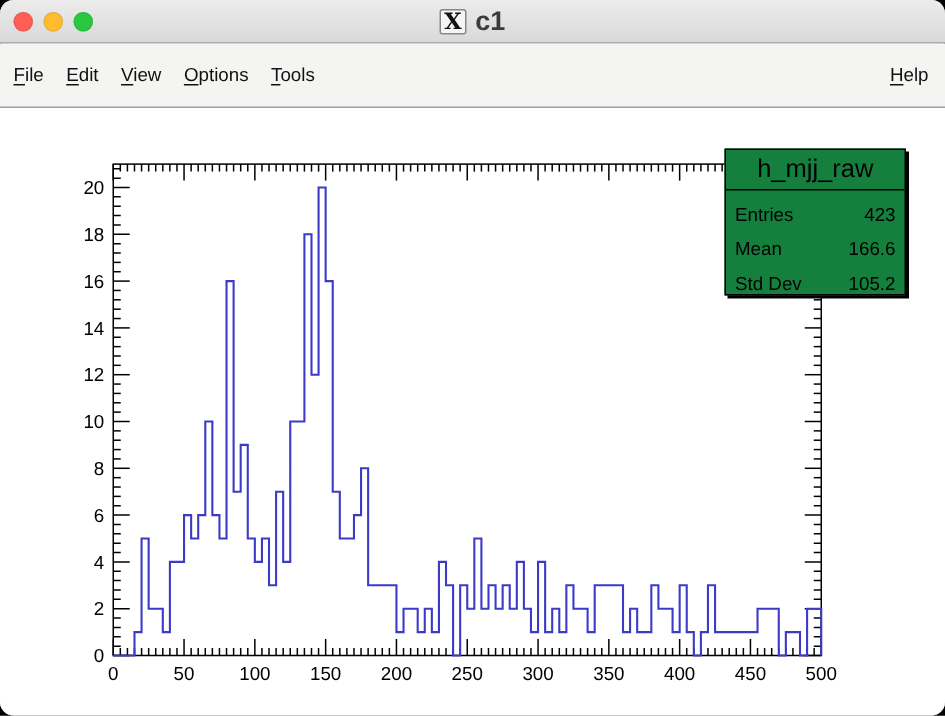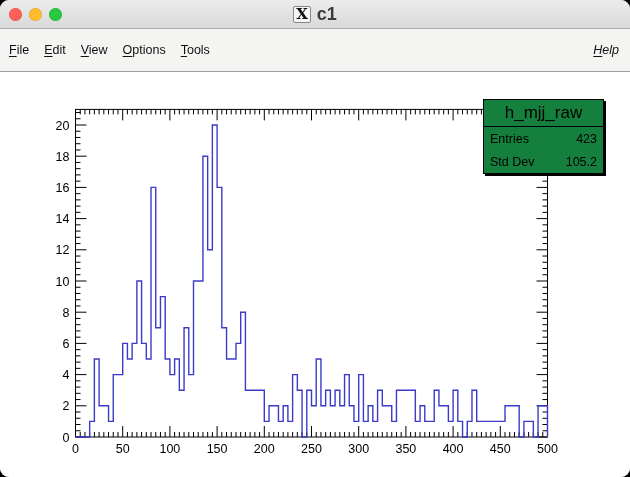--- a/index.html
+++ b/index.html
@@ -9,28 +9,28 @@
   #titlebar{position:relative;height:28px;background:linear-gradient(#ececec,#d9d9d9);border-bottom:1px solid #ababab;}
   .lights{position:absolute;left:9px;top:7.5px;display:flex;gap:7px;}
   .light{width:13px;height:13px;border-radius:50%;box-shadow:0 0 1px rgba(0,0,0,.35) inset;}
   #titlecenter{position:absolute;left:0;right:0;top:0;height:28px;display:flex;align-items:center;justify-content:center;gap:6px;}
   #win-icon{font-family:"DejaVu Serif",serif;font-weight:bold;font-size:15px;color:#111;line-height:1;background:#f5f5f5;border:1px solid #888;padding:0 2px;border-radius:2px;}
   #win-title{font-size:18px;font-weight:bold;color:#3c3c3c;}
   
   #menubar{height:20px;background:#f4f4f2;border-bottom:1px solid #9e9e9e;display:flex;align-items:center;padding:11px 9px;font-size:12.5px;color:#111;}
   .menu-item{margin-right:15px;cursor:default;}
   .menu-item u{text-decoration:underline;text-underline-offset:2px;}
-  #menu-help{margin-left:auto;margin-right:2px;font-style:italic;}
+  #menu-help{margin-left:auto;margin-right:2px;}
   
   #canvas-area{position:relative;width:630px;height:428px;background:#ffffff;}
   #plot-svg{position:absolute;left:0;top:0;}
   
   #stats-box{position:absolute;left:483px;top:27px;width:119px;background:#15803d;border:1px solid #000;box-shadow:2px 2px 0 #000;}
   #stats-title{height:26px;line-height:26px;text-align:center;font-size:17px;color:#000;border-bottom:1px solid #000;white-space:nowrap;}
-  .stats-row{display:flex;justify-content:space-between;align-items:center;height:23px;padding:0 6px;font-size:12.5px;color:#000;}
+  .stats-row{display:flex;justify-content:space-between;align-items:flex-end;height:23px;padding:0 6px;font-size:12.5px;color:#000;}
   
   #resize-grip{position:absolute;right:3px;bottom:3px;width:12px;height:12px;}
 </style>
 </head>
 <body>
 
 <div id="window">
 
   <div id="titlebar">
     <div class="lights">
@@ -393,20 +393,24 @@
       </svg>
 
     <div id="stats-box">
       <div id="stats-title">h_mjj_raw</div>
 
     <div class="stats-row">
           <span>Entries</span>
           <span>423</span>
         </div>
         <div class="stats-row">
+          <span>Mean</span>
+          <span>166.6</span>
+        </div>
+        <div class="stats-row">
           <span>Std Dev</span>
           <span>105.2</span>
         </div>
       </div>
 
     <svg id="resize-grip" viewBox="0 0 12 12">
       <line x1="2" y1="12" x2="12" y2="2" stroke="#9a9a9a" stroke-width="1.3"></line>
       <line x1="6" y1="12" x2="12" y2="6" stroke="#9a9a9a" stroke-width="1.3"></line>
       <line x1="10" y1="12" x2="12" y2="10" stroke="#9a9a9a" stroke-width="1.3"></line>
     </svg>

